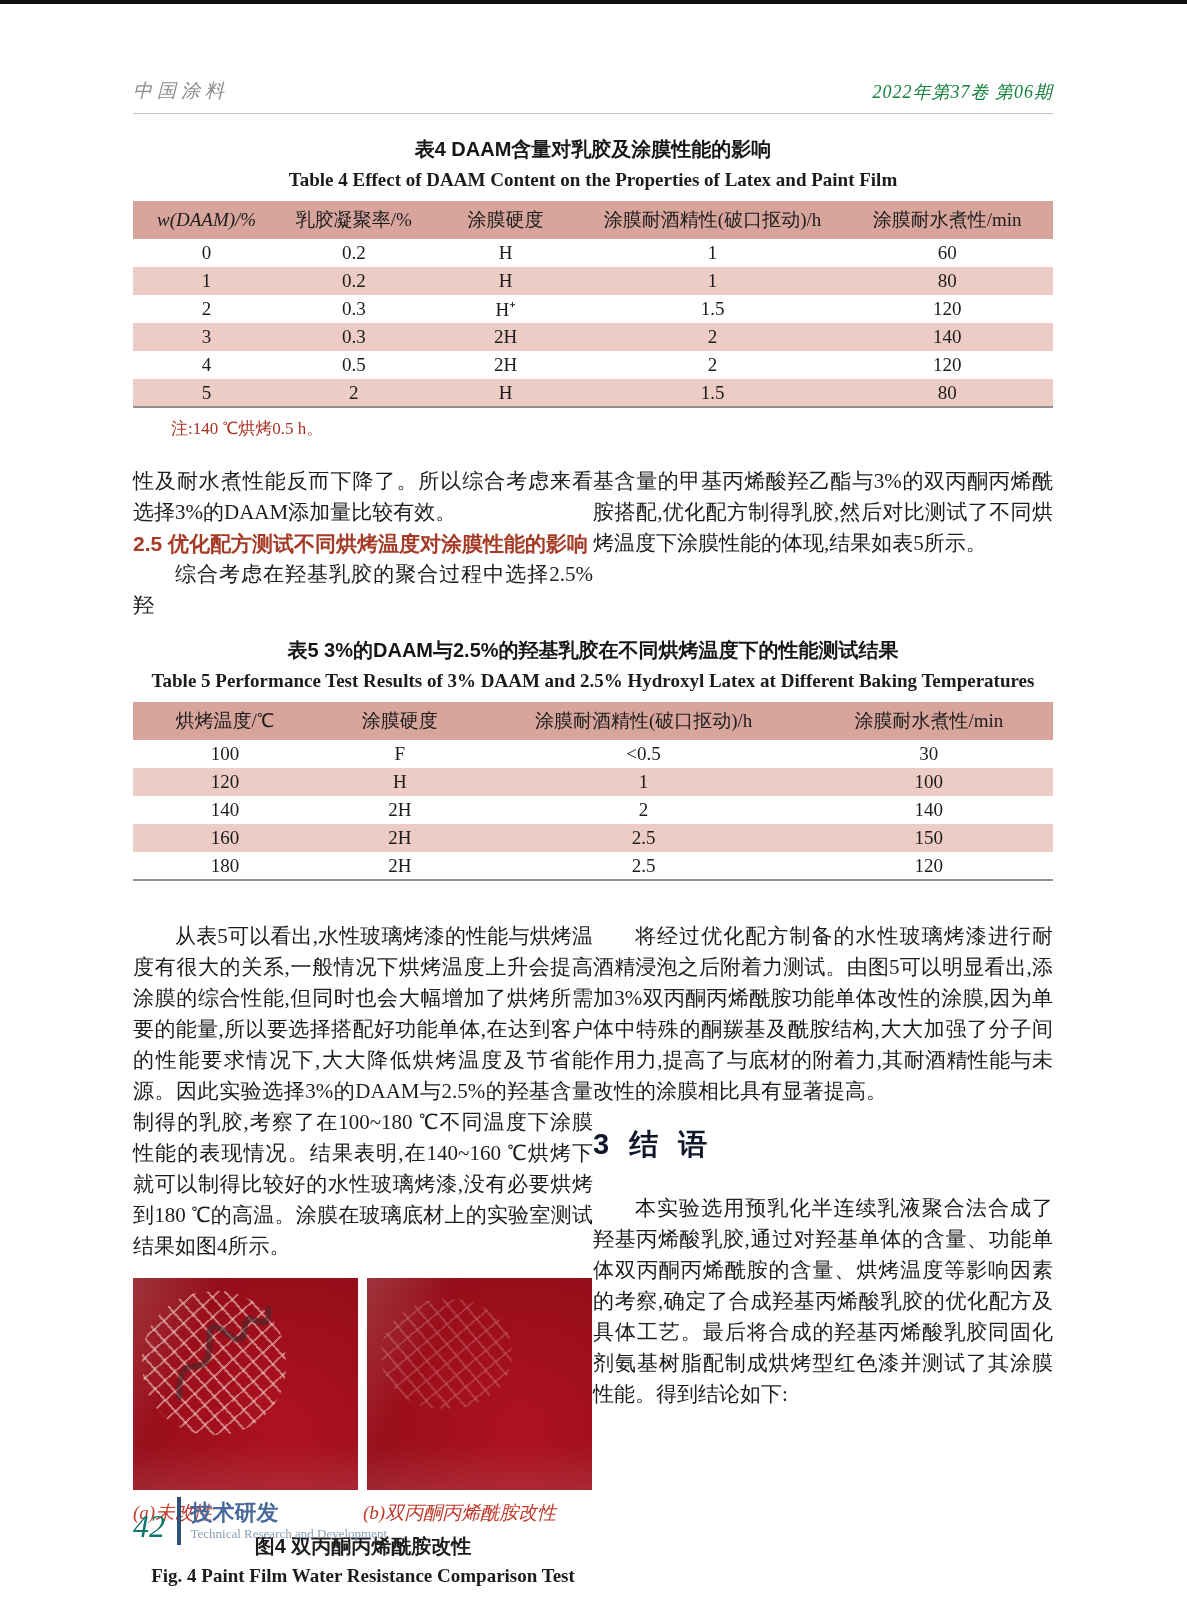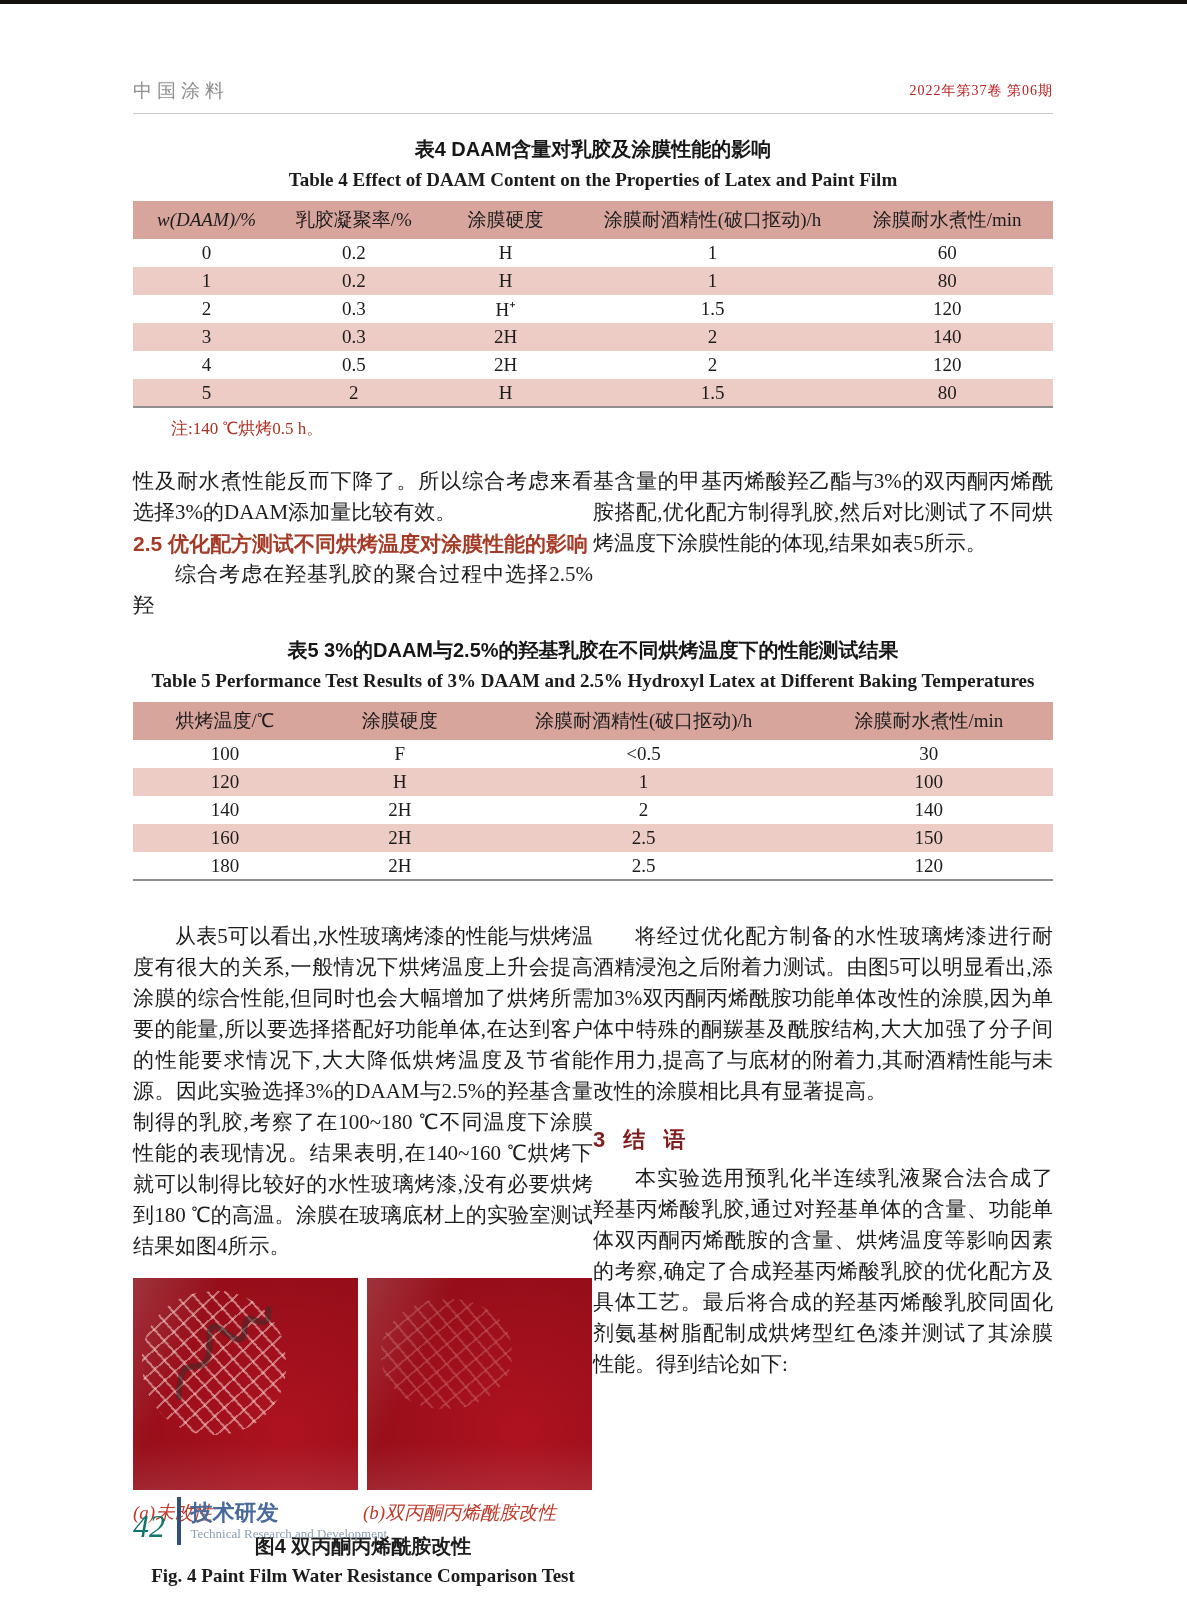--- a/index.html
+++ b/index.html
@@ -6,24 +6,24 @@
   html,body { background:#e9e9e9; }
   .page {
     position:relative; width:1187px; height:1600px; margin:0 auto;
     background:#ffffff; overflow:hidden;
     font-family:"Liberation Serif", serif; color:#1c1c1c;
     border-top:4px solid #14100e;
   }
   .content { position:absolute; left:133px; top:74px; width:920px; }
 
   
-  .page-header { display:flex; justify-content:space-between; align-items:center;
-    padding-bottom:9px; border-bottom:1.5px solid #c6c6c6; }
+  .page-header { display:flex; justify-content:space-between; align-items:flex-end;
+    padding-bottom:9px; border-bottom:1.5px solid #c6c6c6;font-style:italic; }
   .journal-name { font-size:19px; color:#8f8f8f; letter-spacing:5px; }
-  .issue-info   { font-size:14px; color:#b91c1c; letter-spacing:1px; }
+  .issue-info   { font-size:18px; color:#15803d; letter-spacing:1px; }
 
   
   .tbl-title-zh { margin-top:22px; text-align:center; font-size:20px; font-weight:bold;
     font-family:"Liberation Sans", sans-serif; color:#161616; }
   .tbl-title-en { margin-top:6px; text-align:center; font-size:19px; font-weight:bold;
     font-family:"Liberation Serif", serif; }
 
   
   table.data-table { width:100%; border-collapse:collapse; margin-top:10px;
     border-bottom:2.5px solid #8f8f8f; }
@@ -34,21 +34,21 @@
   .note { margin-top:9px; margin-left:38px; font-size:17px; color:#ad3326; }
 
   
   .twocol { display:flex; margin-top:26px; }
   .col { flex:1; }
   .col p { font-size:21px; line-height:31px; text-align:justify; }
   .indent { text-indent:2em; }
   .sec-heading { font-family:"Liberation Sans", sans-serif; font-weight:bold;
     color:#a53b26; font-size:21px; line-height:31px; }
   .concl-heading { font-family:"Liberation Sans", sans-serif; font-weight:bold;
-    color:#7f1d1d; font-size:22px; letter-spacing:6px; margin:18px 0 8px 0; }
+    color:#0f172a; font-size:29px; letter-spacing:6px; margin:18px 0 28px 0; }
 
   
   .figure-block { margin-top:16px; }
   .fig-panels { display:flex; gap:9px; }
   .panel { position:relative; width:calc(50% - 5px); height:212px; overflow:hidden;
     background:
       linear-gradient(115deg, rgba(255,255,255,.16), rgba(255,255,255,0) 28%),
       linear-gradient(to top, rgba(255,255,255,.10), rgba(255,255,255,0) 22%),
       radial-gradient(circle at 68% 72%, #ae1220 0%, #9c0f1b 55%, #8c0d17 100%);
   }

